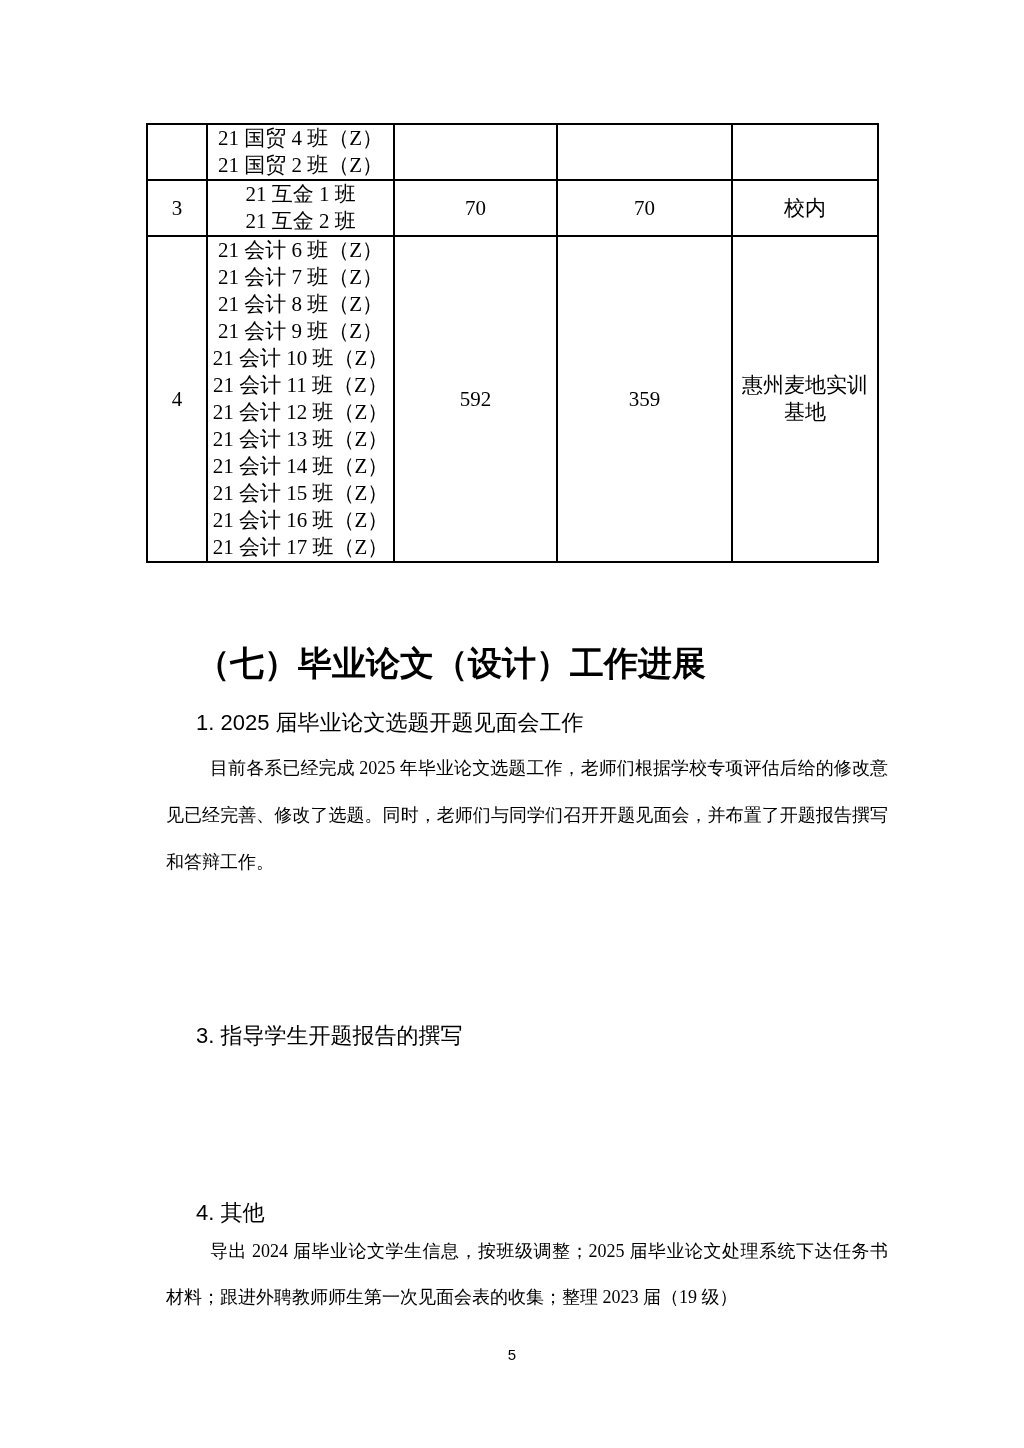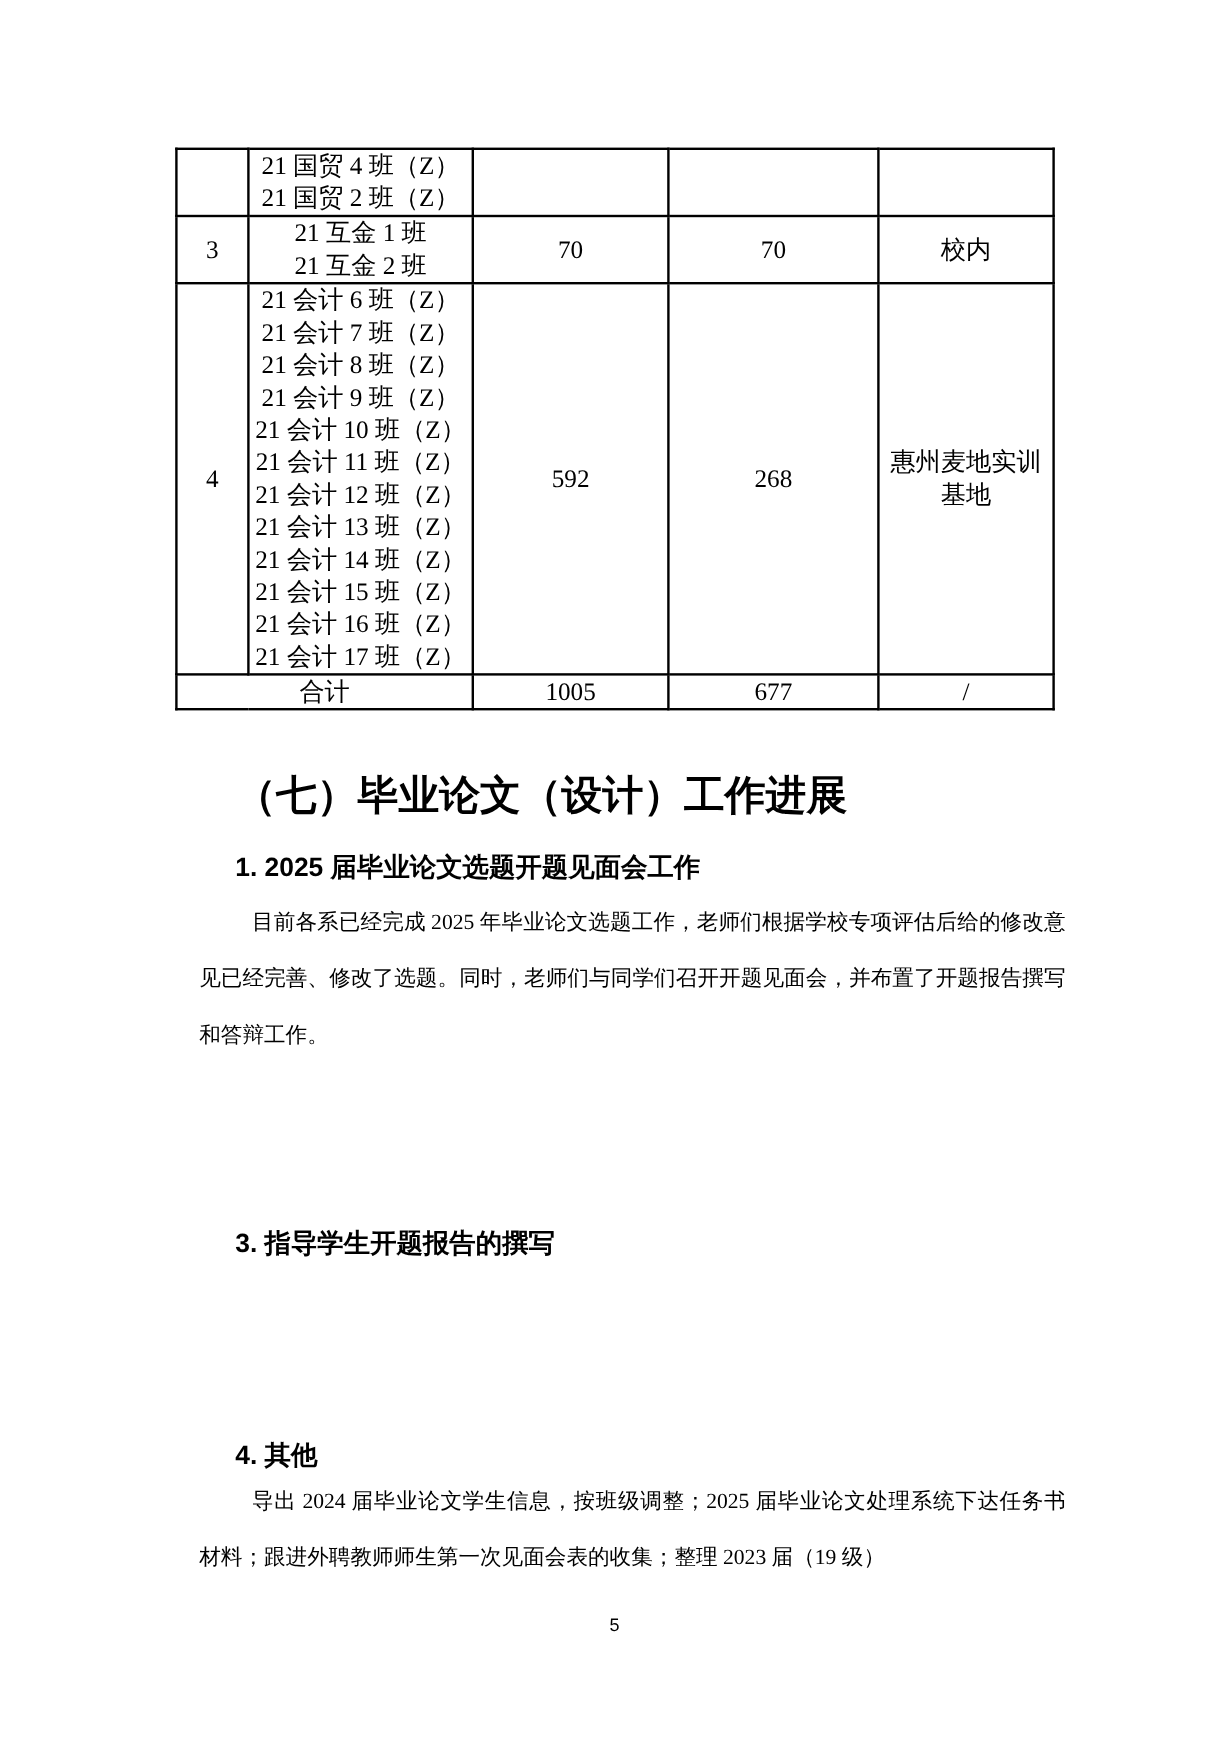--- a/index.html
+++ b/index.html
@@ -52,21 +52,21 @@
     font-size: 34px;
     line-height: 44px;
     white-space: nowrap;
   }
   .sub {
     position: absolute;
     left: 152px;
     width: 760px;
     padding-left: 44px;
     font-family: "Liberation Sans", "DejaVu Sans", sans-serif;
-    font-weight: bold;
+    font-weight: normal;
     font-size: 22px;
     line-height: 47px;
     white-space: nowrap;
   }
   .sub1 { top: 699px; }
   .sub2 { top: 878px; }
   .sub3 { top: 1012px; }
   .sub4 { top: 1189px; }
 
   .para {
@@ -140,33 +140,27 @@
           <div class="class-line">21 会计 10 班（Z）</div>
           <div class="class-line">21 会计 11 班（Z）</div>
           <div class="class-line">21 会计 12 班（Z）</div>
           <div class="class-line">21 会计 13 班（Z）</div>
           <div class="class-line">21 会计 14 班（Z）</div>
           <div class="class-line">21 会计 15 班（Z）</div>
           <div class="class-line">21 会计 16 班（Z）</div>
           <div class="class-line">21 会计 17 班（Z）</div>
         </td>
         <td>592</td>
-        <td>268</td>
+        <td>359</td>
         <td>
           <div class="class-line">惠州麦地实训</div>
           <div class="class-line">基地</div>
         </td>
       </tr>
 
-      <tr class="r4">
-        <td colspan="2">合计</td>
-        <td>1005</td>
-        <td>677</td>
-        <td>/</td>
-      </tr>
     </tbody>
   </table>
 
   <div class="heading">（七）毕业论文（设计）工作进展</div>
 
   <div class="sub sub1">1. 2025 届毕业论文选题开题见面会工作</div>
   <div class="para para1">目前各系已经完成 2025 年毕业论文选题工作，老师们根据学校专项评估后给的修改意见已经完善、修改了选题。同时，老师们与同学们召开开题见面会，并布置了开题报告撰写和答辩工作。</div>
 
 
   <div class="sub sub3">3. 指导学生开题报告的撰写</div>

